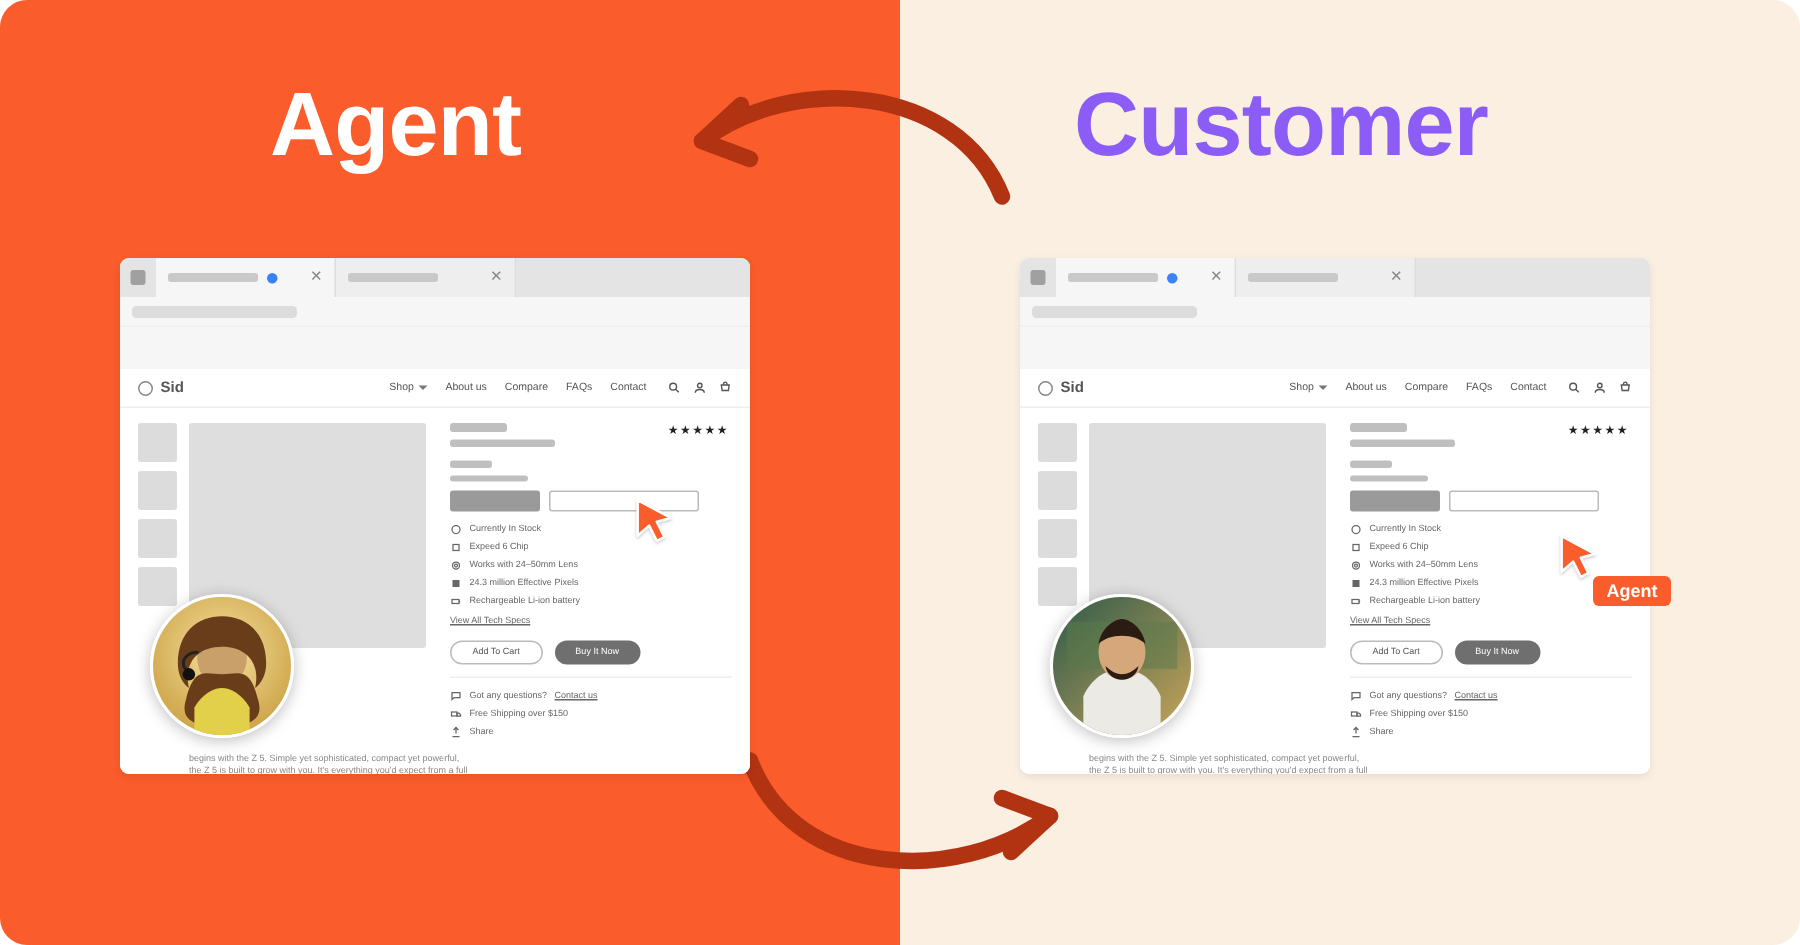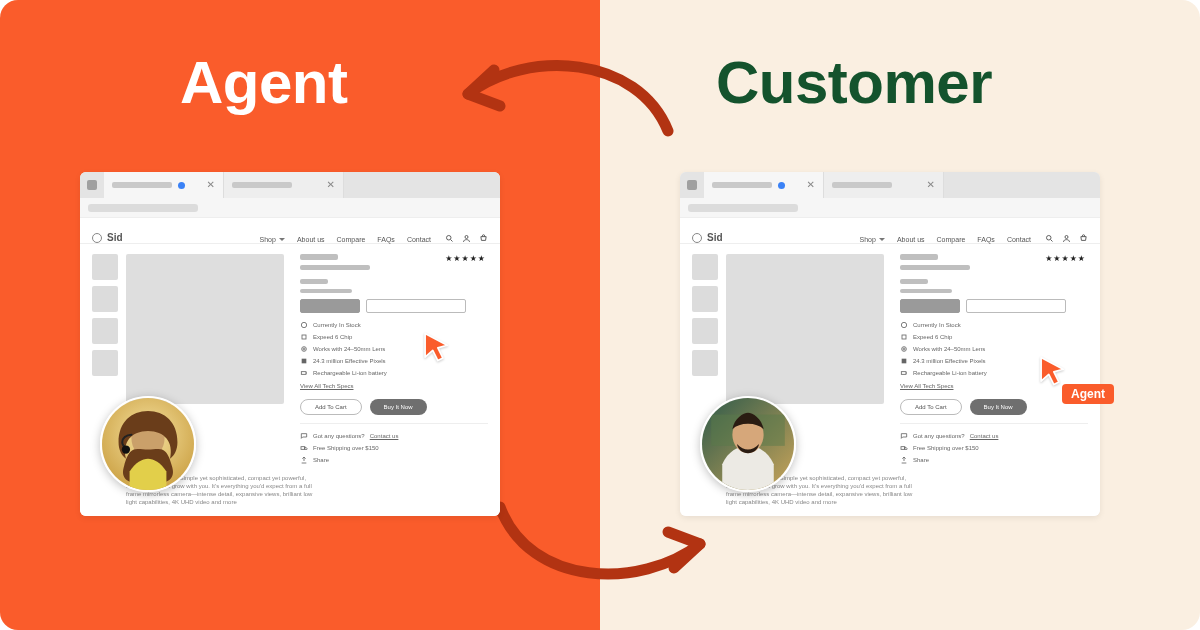--- a/index.html
+++ b/index.html
@@ -1,21 +1,21 @@
 <!DOCTYPE html>
 <html><head>
 <meta charset="utf-8">
 <style>
   * { box-sizing: border-box; margin: 0; padding: 0; }
   html, body { width: 1200px; height: 630px; font-family: -apple-system, Helvetica, Arial, sans-serif; }
   .stage { position: relative; width: 1200px; height: 630px; border-radius: 18px; overflow: hidden; background: #faefe1; }
   .left-bg { position: absolute; left: 0; top: 0; width: 600px; height: 630px; background: #fa5c2b; }
   .headline { position: absolute; top: 48px; font-weight: 800; font-size: 60px; letter-spacing: -0.5px; }
   .headline-agent { left: 180px; color: #fff; }
-  .headline-customer { left: 716px; color: #14532d; }
+  .headline-customer { left: 716px; color: #8b5cf6; }
 
   
   .arrow-top { position: absolute; top: 36px; left: 438px; width: 260px; height: 110px; }
   .arrow-bottom { position: absolute; bottom: 28px; left: 470px; width: 260px; height: 110px; }
 
   
   .browser { position: absolute; top: 172px; width: 420px; height: 344px; background: #f6f6f6; border-radius: 6px; box-shadow: 0 2px 6px rgba(0,0,0,0.08); overflow: hidden; }
   .browser-left { left: 80px; }
   .browser-right { left: 680px; }
 
@@ -24,21 +24,21 @@
   .win-icon .sq { width: 10px; height: 10px; background: #a0a0a0; border-radius: 2px; }
   .tab { position: relative; width: 120px; background: #eeeeee; display: flex; align-items: center; padding: 0 8px; gap: 6px; border-right: 1px solid #ddd; }
   .tab.active { background: #f6f6f6; }
   .tab .favicon-dot { width: 7px; height: 7px; border-radius: 50%; background: #3b82f6; }
   .tab .tab-close { margin-left: auto; color: #888; font-size: 10px; line-height: 1; }
   .tab .tab-title { height: 6px; width: 60px; background: #c9c9c9; border-radius: 2px; }
 
   .addrbar { height: 20px; background: #f6f6f6; display: flex; align-items: center; padding: 0 8px; gap: 6px; border-bottom: 1px solid #eee; }
   .addrbar .addr { height: 8px; width: 110px; background: #dcdcdc; border-radius: 3px; }
 
-  .sitebar { height: 26px; background: #fff; display: flex; align-items: flex-end; padding: 0 12px; border-bottom: 1px solid #eee; }
+  .sitebar { height: 26px; background: #fff; display: flex; align-items: center; padding: 0 12px; border-bottom: 1px solid #eee; margin-top: 28px; }
   .brand { display: flex; align-items: center; gap: 5px; color: #555; font-weight: 600; font-size: 10px; }
   .brand .logo-dot { width: 10px; height: 10px; border: 1.5px solid #888; border-radius: 50%; }
   .navlinks { margin-left: auto; display: flex; gap: 12px; font-size: 7px; color: #555; }
   .navlinks span { display: inline-flex; align-items: center; gap: 3px; }
   .chev { display: inline-block; width: 0; height: 0; border-left: 3px solid transparent; border-right: 3px solid transparent; border-top: 3px solid #777; }
   .site-icons { display: flex; gap: 8px; margin-left: 14px; color: #555; }
   .site-icons svg { width: 9px; height: 9px; }
 
   .page { position: relative; height: 272px; background: #fff; padding: 10px 12px; font-size: 6.5px; color: #555; }
   .gallery { display: flex; gap: 8px; }

